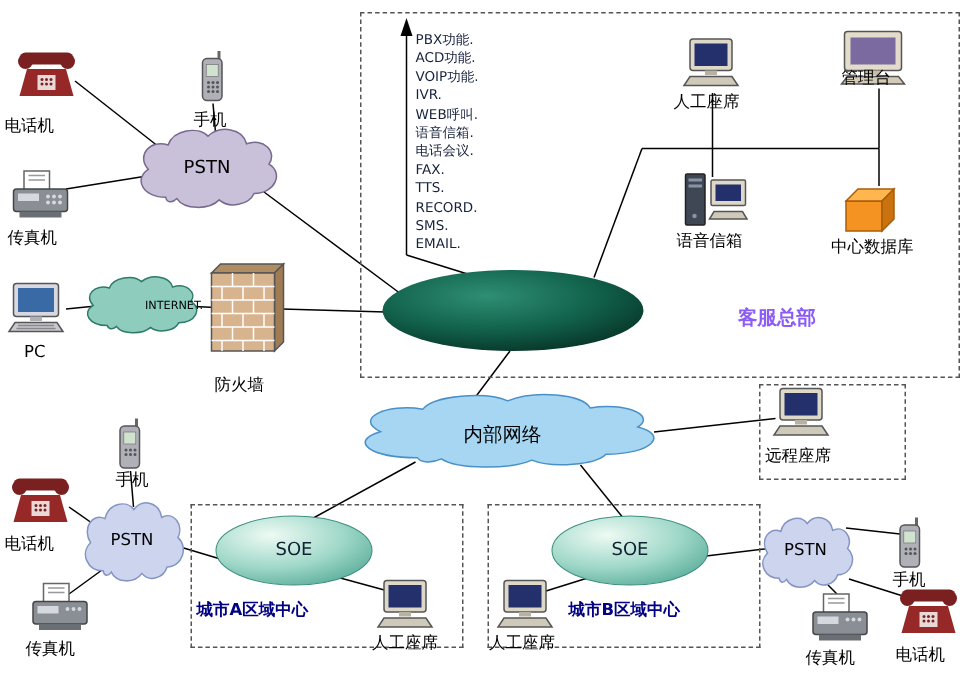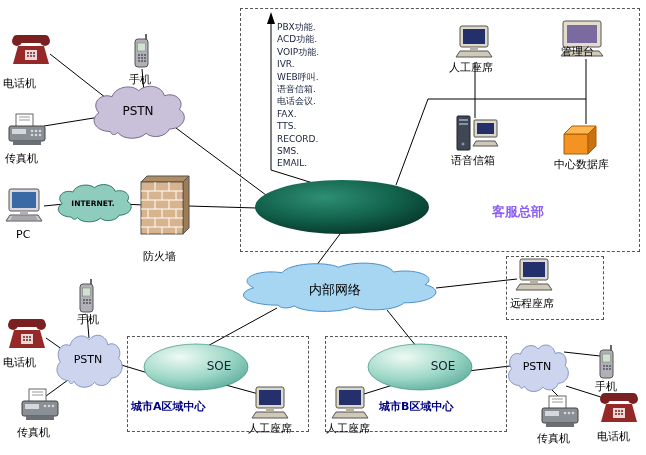--- a/index.html
+++ b/index.html
@@ -5,21 +5,21 @@
   html,body{margin:0;padding:0;background:#fff;}
   #stage{position:relative;width:646px;height:455px;background:#fff;overflow:hidden;
          font-family:"DejaVu Sans","Liberation Sans",sans-serif;}
   svg.underlay{position:absolute;left:0;top:0;z-index:1;}
   .dashed{position:absolute;border:1px dashed #555;z-index:2;}
   .icon{position:absolute;z-index:3;line-height:0;}
   .label{position:absolute;z-index:4;font-size:11px;color:#000;white-space:nowrap;}
   .cloud-text{position:absolute;z-index:4;color:#000;white-space:nowrap;text-align:center;}
   .ipoffice-text{position:absolute;z-index:4;left:256px;top:198px;width:172px;text-align:center;
                  font-size:16px;font-weight:bold;letter-spacing:2px;color:#e8e459;}
-  .soe-text{position:absolute;z-index:4;width:104px;text-align:center;font-size:12px;color:#123;margin-left:23px;}
+  .soe-text{position:absolute;z-index:4;width:104px;text-align:center;font-size:12px;color:#123;}
   .hq-label{position:absolute;z-index:4;left:492px;top:203px;font-size:13px;font-weight:bold;color:#8b5cf6;}
   .region-label{position:absolute;z-index:4;font-size:11px;font-weight:bold;color:#000080;}
   .features{position:absolute;z-index:4;left:277px;top:21px;}
   .features div{font-size:9px;line-height:12.4px;color:#16213c;white-space:nowrap;}
 </style>
 </head>
 <body>
 
 <div id="stage">
 
@@ -347,21 +347,21 @@
           <circle cx="24" cy="24" r="1"></circle>
         </g>
     </svg>
   </div>
 
   <div class="label" style="left:3px;top:76px;">电话机</div>
   <div class="label" style="left:129px;top:72px;">手机</div>
   <div class="cloud-text" style="left:110px;top:104px;width:56px;font-size:12px;">PSTN</div>
   <div class="label" style="left:5px;top:151px;">传真机</div>
   <div class="label" style="left:16px;top:228px;">PC</div>
-  <div class="cloud-text" style="left:62px;top:199px;width:62px;font-size:7.5px;font-weight:bold;">INTERNET.</div>
+  <div class="cloud-text" style="left:62px;top:199px;width:62px;font-size:7.5px;font-weight:normal;padding-left:23px;">INTERNET.</div>
   <div class="label" style="left:143px;top:249px;">防火墙</div>
 
   <div class="hq-label">客服总部</div>
 
   <div class="features">
     <div>PBX功能.</div>
     <div>ACD功能.</div>
     <div>VOIP功能.</div>
     <div>IVR.</div>
     <div>WEB呼叫.</div>

